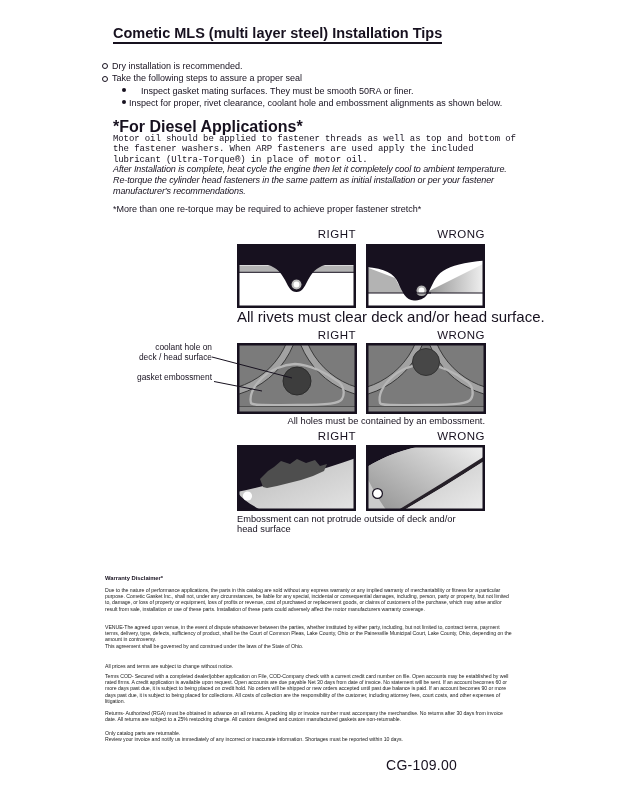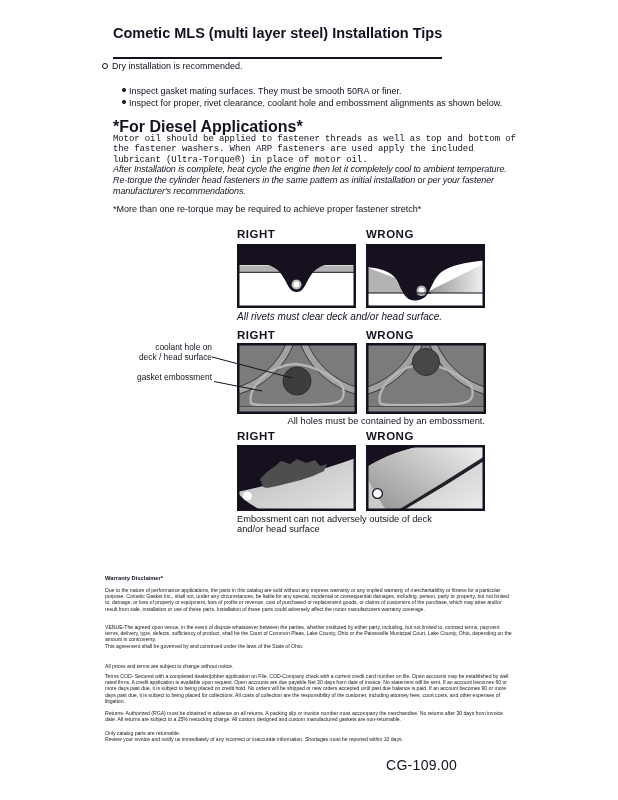--- a/index.html
+++ b/index.html
@@ -1,47 +1,51 @@
 <!DOCTYPE html>
 <html><head>
 <meta charset="utf-8">
 <style>
   html,body{margin:0;padding:0;background:#ffffff;}
   body{width:618px;height:800px;font-family:"Liberation Sans",sans-serif;color:#17111f;}
   .page{position:relative;width:618px;height:800px;background:#ffffff;overflow:hidden;}
   .abs{position:absolute;}
-  .title{left:113px;top:25px;font-size:14.5px;font-weight:bold;border-bottom:2px solid #17111f;padding-bottom:16px;white-space:nowrap;}
+  .title{left:113px;top:25px;font-size:14.5px;font-weight:bold;border-bottom:2px solid #17111f;padding-bottom:1px;white-space:nowrap;}
   .bullet-row{display:flex;align-items:flex-start;white-space:nowrap;font-size:9px;}
   .ring{width:4px;height:4px;border:1px solid #17111f;border-radius:50%;margin:2.5px 4px 0 0;flex:0 0 auto;}
   .dot{width:4px;height:4px;background:#17111f;border-radius:50%;margin:2.5px 3px 0 0;flex:0 0 auto;}
   .h2{font-size:16px;font-weight:bold;white-space:nowrap;}
   .para{font-size:9px;line-height:10.8px;width:404px;letter-spacing:-0.1px;}
   .note{font-size:9px;white-space:nowrap;}
-  .fig-label{width:119px;text-align:left;font-size:11.5px;font-weight:bold;letter-spacing:0.5px;}
-  .caption{font-size:10px;line-height:10px;white-space:nowrap;font-style:italic;}
+  .fig-label{width:119px;text-align:right;font-size:11.5px;font-weight:normal;letter-spacing:0.5px;}
+  .caption{font-size:15px;line-height:10px;white-space:nowrap;}
   .caption-c{width:248px;text-align:right;font-size:9.3px;white-space:nowrap;}
   .cap3{font-size:9.3px;line-height:10px;width:220px;white-space:normal;}
   .ann{font-size:8.4px;line-height:9.5px;width:112px;text-align:right;}
   .fig{display:block;}
   .warr-h{font-size:5.8px;font-weight:bold;}
   .warr{font-size:5.2px;line-height:6.4px;width:407px;letter-spacing:-0.05px;color:#1c1c1c;}
   .pagenum{font-size:14px;letter-spacing:0.3px;}
 </style>
 </head>
 <body>
 
 <div class="page">
 
   <div class="abs title">Cometic MLS (multi layer steel) Installation Tips</div>
 
   <div class="abs bullet-row" style="left:102px;top:60.5px;">
     <span class="ring"></span>
     <span>Dry installation is recommended.</span>
   </div>
-  <div class="abs bullet-row" style="left:122px;top:85.5px;">
+  <div class="abs bullet-row" style="left:102px;top:73px;">
+    <span class="ring"></span>
+    <span>Take the following steps to assure a proper seal</span>
+  </div>
+  <div class="abs bullet-row" style="left:122px;top:85.5px;gap:12px;">
     <span class="dot"></span>
     <span>Inspect gasket mating surfaces.  They must be smooth 50RA or finer.</span>
   </div>
   <div class="abs bullet-row" style="left:122px;top:97.5px;">
     <span class="dot"></span>
     <span>Inspect for proper, rivet clearance, coolant hole and embossment alignments as shown below.</span>
   </div>
 
   <div class="abs h2" style="left:113px;top:118px;">*For Diesel Applications*</div>
   <div class="abs para" style="left:113px;top:133.5px;font-family:Liberation Mono, monospace;">Motor oil should be applied to fastener threads as well as top and bottom of the fastener washers. When ARP fasteners are used apply the included lubricant (Ultra-Torque®) in place of motor oil.</div>
@@ -165,21 +169,21 @@
     </defs>
     <rect width="119" height="66" fill="#cbcbcb"></rect>
     <path d="M0,0 H60 C40,3.5 18,11 0,22.5 Z" fill="#17111f"></path>
     <path d="M0,22.5 C18,11 40,3.5 60,0 H119 V11 C89,30.5 59,48.5 30.5,66 H21 C12,54 4,38.5 0,30.5 Z" fill="url(#g3w)"></path>
     <path d="M30.5,66 C59,48.5 89,30.5 119,11 V15.5 C91,33.5 63,50.5 36.5,66 Z" fill="#262028"></path>
     <path d="M36.5,66 C63,50.5 91,33.5 119,15.5 V66 Z" fill="url(#g3w2)"></path>
     <circle cx="11.5" cy="48.5" r="4.9" fill="#ffffff" stroke="#17111f" stroke-width="1.2"></circle>
     <rect x="1.25" y="1.25" width="116.5" height="63.5" fill="none" stroke="#17111f" stroke-width="2.5"></rect>
   </svg>
 
-  <div class="abs cap3" style="left:237px;top:514px;">Embossment can not adversely outside of deck and/or head surface</div>
+  <div class="abs cap3" style="left:237px;top:514px;">Embossment can not protrude outside of deck and/or head surface</div>
 
   <div class="abs warr-h" style="left:105px;top:575px;">Warranty Disclaimer*</div>
   <div class="abs warr" style="left:105px;top:586.5px;">Due to the nature of performance applications, the parts in this catalog are sold without any express warranty or any implied warranty of merchantability or fitness for a particular purpose.  Cometic Gasket Inc., shall not, under any circumstances, be liable for any special, incidental or consequential damages, including, person, party or property, but not limited to, damage, or loss of property or equipment, loss of profits or revenue, cost of purchased or replacement goods, or claims of customers of the purchase, which may arise and/or result from sale, installation or use of these parts.  Installation of these parts could adversely affect the motor manufacturers warranty coverage.</div>
   <div class="abs warr" style="left:105px;top:623.5px;">VENUE-The agreed upon venue, in the event of dispute whatsoever between the parties, whether instituted by either party, including, but not limited to, contract terms, payment terms, delivery, type, defects, sufficiency of product, shall be the Court of Common Pleas, Lake County, Ohio or the Painesville Municipal Court, Lake County, Ohio, depending on the amount in controversy.</div>
   <div class="abs warr" style="left:105px;top:643px;">This agreement shall be governed by and construed under the laws of the State of Ohio.</div>
   <div class="abs warr" style="left:105px;top:662.5px;">All prices and terms are subject to change without notice.</div>
   <div class="abs warr" style="left:105px;top:672.5px;">Terms COD- Secured with a completed dealer/jobber application on File, COD-Company check with a current credit card number on file.  Open accounts may be established by well rated firms.  A credit application is available upon request.  Open accounts are due payable Net 30 days from date of invoice.  No statement will be sent.  If an account becomes 60 or more days past due, it is subject to being placed on credit hold.  No orders will be shipped or new orders accepted until past due balance is paid.  If an account becomes 90 or more days past due, it is subject to being placed for collections.  All costs of collection are the responsibility of the customer, including attorney fees, court costs, and other expenses of litigation.</div>
   <div class="abs warr" style="left:105px;top:709.5px;">Returns- Authorized (RGA) must be obtained in advance on all returns.  A packing slip or invoice number must accompany the merchandise.  No returns after 30 days from invoice date.  All returns are subject to a 25% restocking charge.  All custom designed and custom manufactured gaskets are non-returnable.</div>
   <div class="abs warr" style="left:105px;top:729.5px;">Only catalog parts are returnable.</div>
   <div class="abs warr" style="left:105px;top:736px;">Review your invoice and notify us immediately of any incorrect or inaccurate information.  Shortages must be reported within 10 days.</div>

